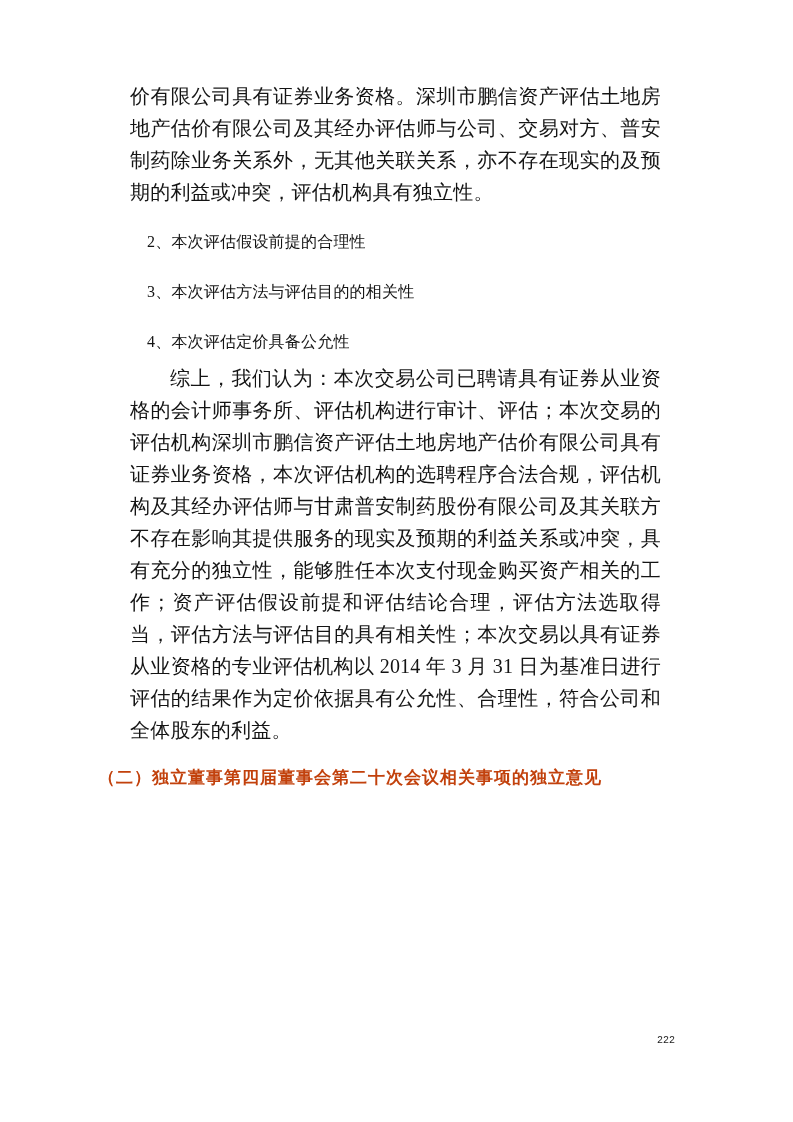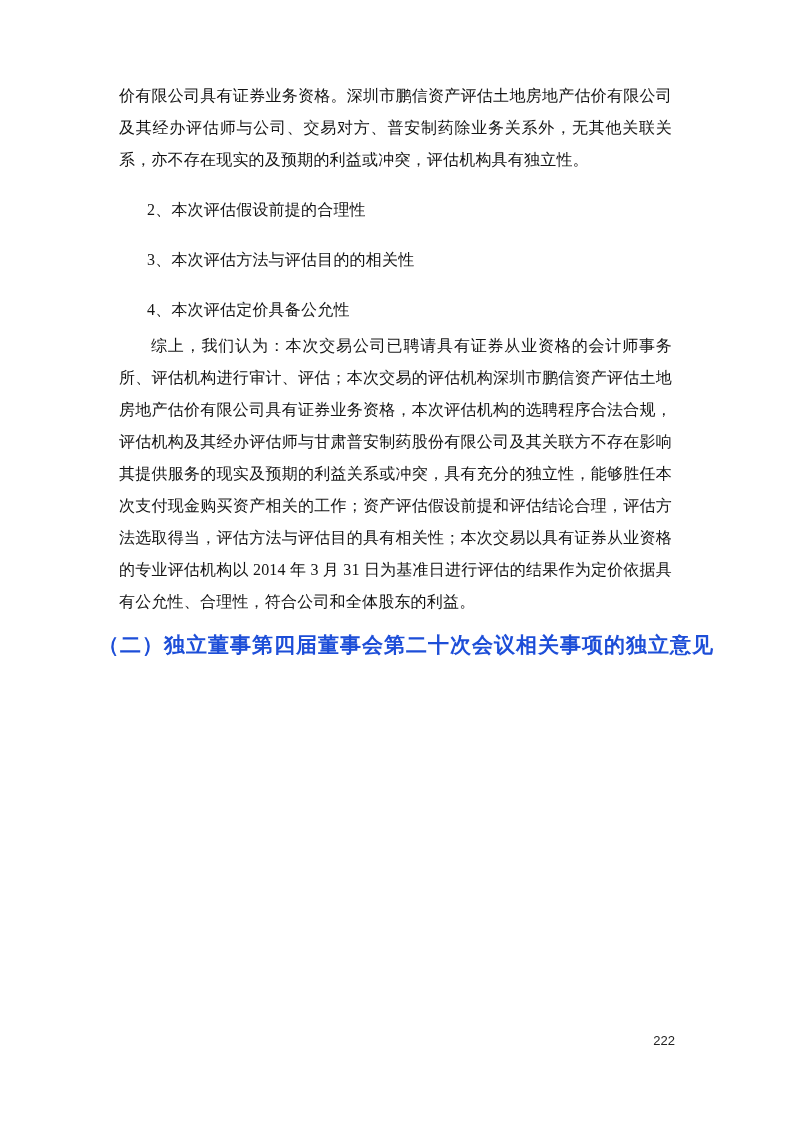--- a/index.html
+++ b/index.html
@@ -18,25 +18,25 @@
     left: 0; top: 0;
     width: 793px;
     height: 1122px;
     box-sizing: border-box;
     padding: 80px 117px 0 115px;
     background: #ffffff;
     font-family: "Liberation Serif", "DejaVu Serif", serif;
     color: #141414;
   }
   .body-text {
-    font-size: 16px;
+    font-size: 20px;
     line-height: 32px;
     text-align: justify;
     text-indent: 2em;
-    margin: 4px;
+    margin: 15px;
     letter-spacing: 0.2px;
   }
   .continuation {
     text-indent: 0;
     margin-top: 0;
   }
   .sub-heading {
     font-size: 16px;
     line-height: 32px;
     text-indent: 2em;
@@ -45,33 +45,33 @@
   }
   .sub-heading + .body-text {
     margin-top: 4px;
   }
   .summary {
     margin-top: 8px;
   }
   .bold-heading {
     font-family: Liberation Sans, sans-serif;
     font-weight: bold;
-    font-size: 21px;
+    font-size: 17px;
     line-height: 34px;
     margin: 10px 0 0 -17px;
     letter-spacing: 1px;
-    color: #1d4ed8;
+    color: #c2410c;
     white-space: nowrap;
   }
   .page-number {
     position: absolute;
     top: 1033px;
     right: 118px;
-    font-family: Liberation Sans, sans-serif;
-    font-size: 13px;
+    font-family: Liberation Mono, monospace;
+    font-size: 10px;
     line-height: 16px;
     color: #222222;
   }
 </style>
 </head>
 <body>
 
 <div class="page">
 
   <p class="body-text continuation">价有限公司具有证券业务资格。深圳市鹏信资产评估土地房地产估价有限公司及其经办评估师与公司、交易对方、普安制药除业务关系外，无其他关联关系，亦不存在现实的及预期的利益或冲突，评估机构具有独立性。</p>

